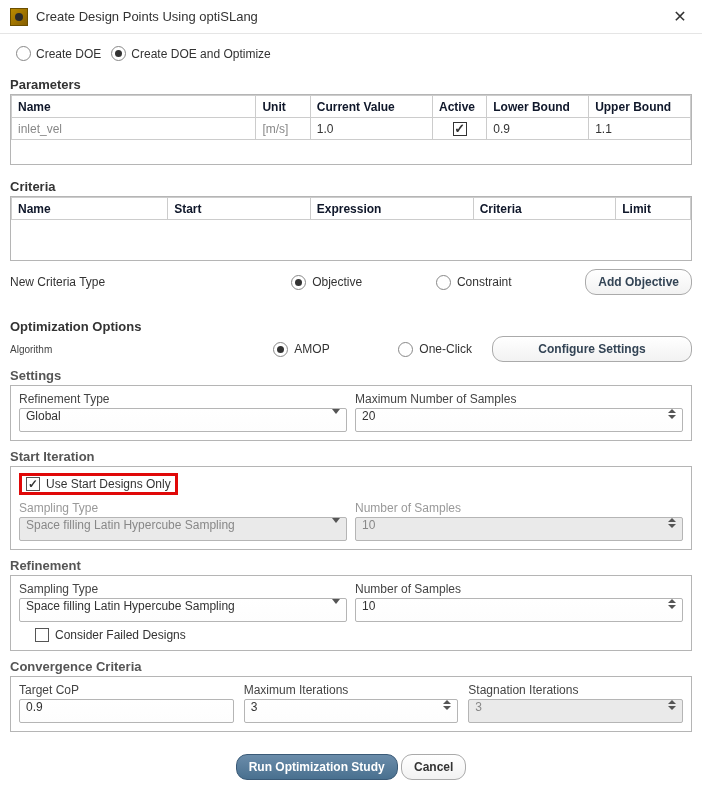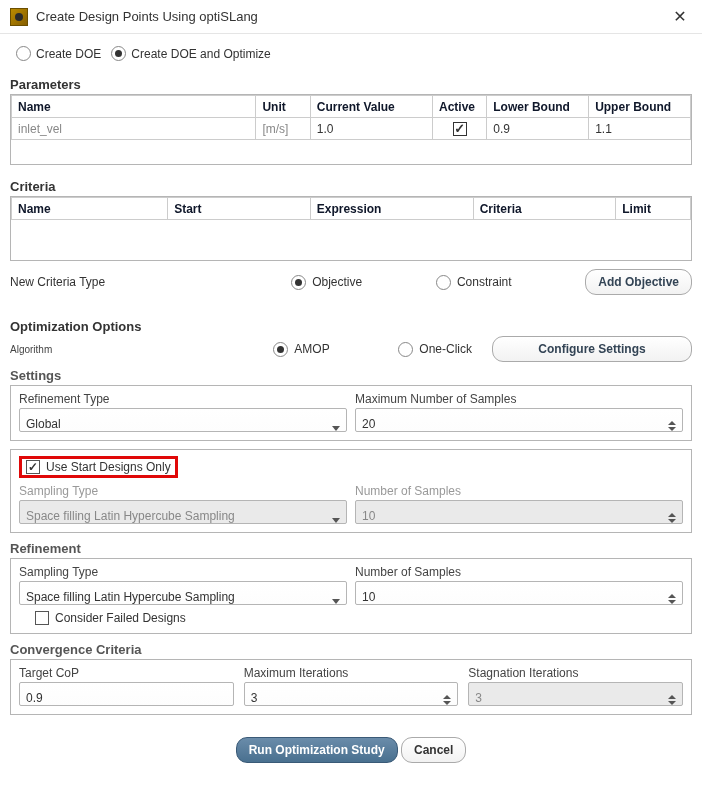--- a/index.html
+++ b/index.html
@@ -20,21 +20,21 @@
   .table th { background: #fff; font-weight: bold; color:#0f172a; }
   .table .grey { color:#888; }
   .params-table-wrap { border:1px solid #b5b5b5; margin-bottom: 14px;}
   .params-table-wrap .spacer { height: 24px; }
   .criteria-table-wrap { border:1px solid #b5b5b5; margin-bottom: 8px;}
   .criteria-table-wrap .spacer { height: 40px; }
   .new-criteria-row { display:flex; align-items:center; gap: 20px; margin-bottom: 24px;}
   .new-criteria-row .lbl { flex: 0 0 auto; }
   .btn { background: linear-gradient(#fff,#f2f2f2); border:1px solid #aaa; border-radius:11px; padding: 5px 12px; font-weight:bold; font-size:12px; cursor:pointer; color:#345; }
   .btn.primary { background: linear-gradient(#6a8caa,#49708f); color:#fff; border:1px solid #3a5a77; }
-  .field-wrap { display:flex; align-items:flex-end; background: linear-gradient(#fff,#fdfdfd); border:1px solid #b5b5b5; border-radius:2px; height: 24px; padding: 0 6px; }
+  .field-wrap { display:flex; align-items:flex-start; background: linear-gradient(#fff,#fdfdfd); border:1px solid #b5b5b5; border-radius:2px; height: 24px; padding: 0 6px; }
   .field-wrap.disabled { background:#eaeaea; color:#888; }
   .field-wrap .chev { margin-left:auto; border-left:4px solid transparent; border-right:4px solid transparent; border-top:5px solid #555; }
   .spinner { display:flex; flex-direction:column; margin-left:auto; }
   .spinner div { width:0;height:0;border-left:4px solid transparent;border-right:4px solid transparent; }
   .spinner .up { border-bottom:4px solid #555; margin-bottom:2px;}
   .spinner .dn { border-top:4px solid #555; }
   .subgroup-title { font-weight:bold; font-size:13px; color:#555; margin: 4px 0 2px 0; }
   .two-col { display:flex; gap: 8px; }
   .two-col > div { flex:1; }
   .three-col { display:flex; gap: 10px; }
@@ -162,20 +162,21 @@
           <span>20</span>
           <span class="spinner">
               <div class="up"></div>
               <div class="dn"></div>
             </span>
         </div>
       </div>
     </div>
   </div>
 
+  <div class="subgroup-title">Start Iteration</div>
   <div class="inner-box">
     <div style="margin-bottom:6px">
       <span class="red-box">
         <span class="chk checked"></span>
         <span>Use Start Designs Only</span>
       </span>
     </div>
     <div class="two-col">
       <div>
         <div class="small-lbl" style="color:#999">Sampling Type</div>

